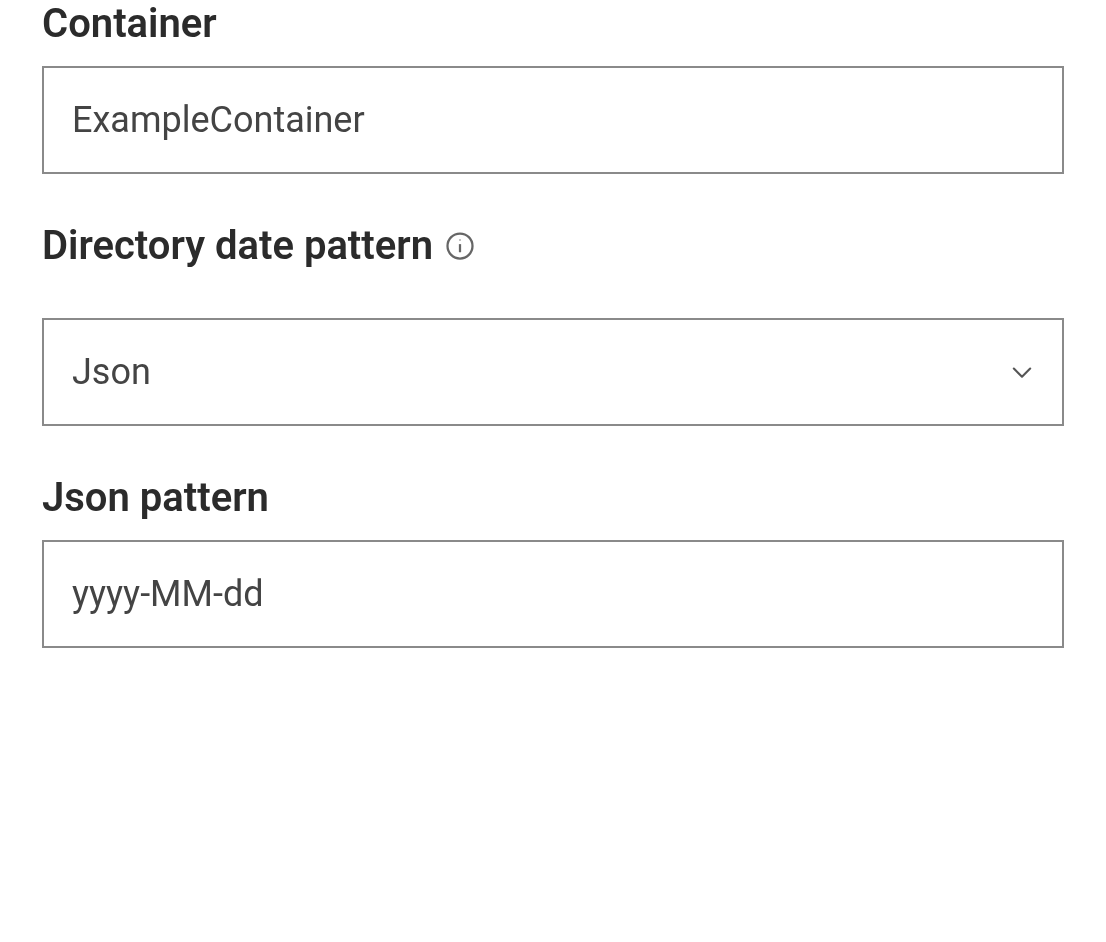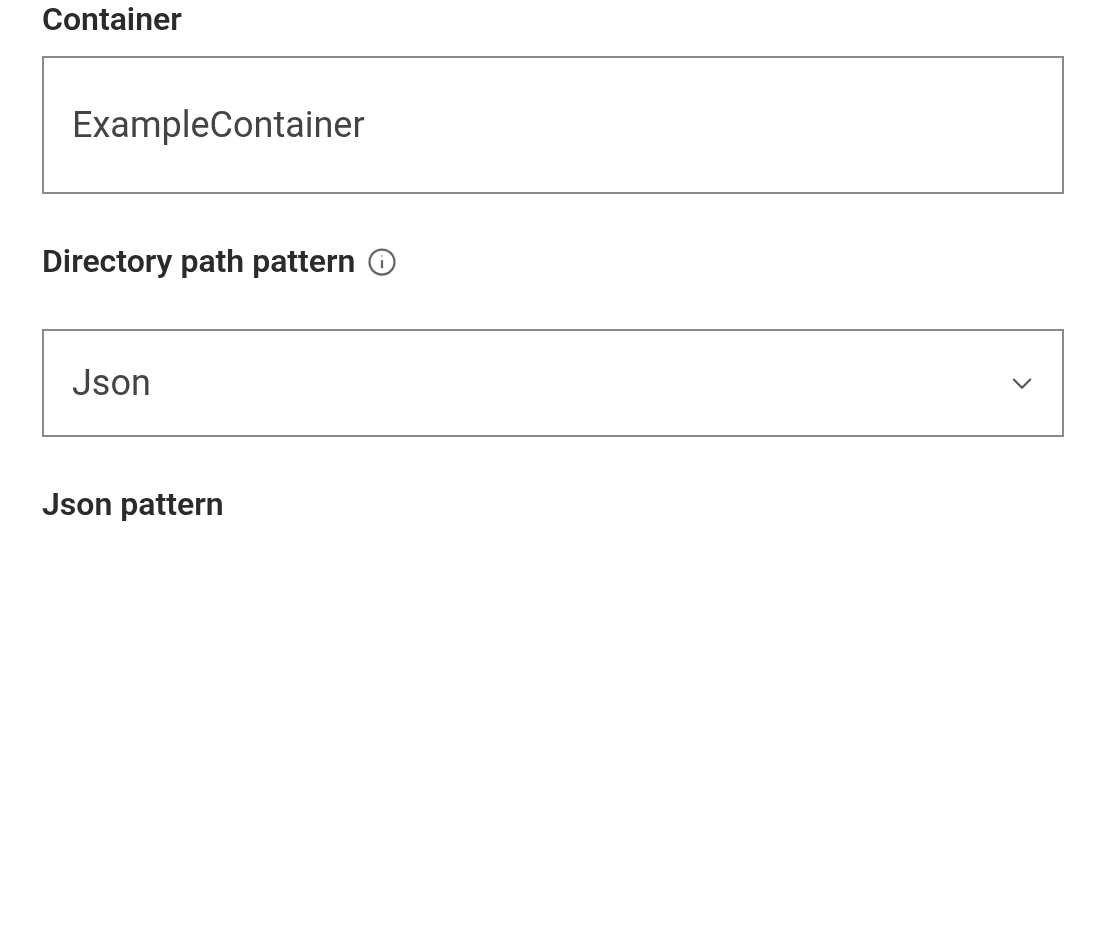--- a/index.html
+++ b/index.html
@@ -20,36 +20,36 @@
     .form-group:first-child {
       margin-top: 0;
     }
     .label-row {
       display: flex;
       align-items: center;
       gap: 12px;
       margin-bottom: 18px;
     }
     .field-label {
-      font-size: 32px;
+      font-size: 40px;
       font-weight: 600;
       color: #2b2b2b;
       line-height: 1.2;
     }
     .info-icon {
       width: 30px;
       height: 30px;
       flex-shrink: 0;
       display: inline-flex;
       align-items: center;
       justify-content: center;
     }
     .text-input {
       width: 100%;
-      height: 138px;
+      height: 108px;
       border: 2px solid #8a8a8a;
       background: #ffffff;
       font-size: 36px;
       font-family: inherit;
       color: #444444;
       padding: 0 28px;
       outline: none;
     }
     .select-wrapper {
       position: relative;
@@ -85,21 +85,21 @@
 
 <div class="form-group">
   <div class="label-row">
     <label class="field-label">Container</label>
   </div>
   <input type="text" class="text-input" value="ExampleContainer" style="">
 </div>
 
 <div class="form-group">
   <div class="label-row">
-    <label class="field-label">Directory path pattern</label>
+    <label class="field-label">Directory date pattern</label>
     <span class="info-icon">
       <svg viewBox="0 0 24 24" width="30" height="30" fill="none" stroke="#666666" stroke-width="1.8">
         <circle cx="12" cy="12" r="10"></circle>
         <line x1="12" y1="10.5" x2="12" y2="17"></line>
         <circle cx="12" cy="7.2" r="0.6" fill="#666666" stroke="none"></circle>
       </svg>
     </span>
   </div>
 </div>
 
@@ -113,13 +113,14 @@
         <polyline points="5 9 12 16 19 9"></polyline>
       </svg>
     </span>
   </div>
 </div>
 
 <div class="form-group">
   <div class="label-row">
     <label class="field-label">Json pattern</label>
   </div>
+  <input type="text" class="text-input" value="yyyy-MM-dd" style="">
 </div>
 
 </body></html>

